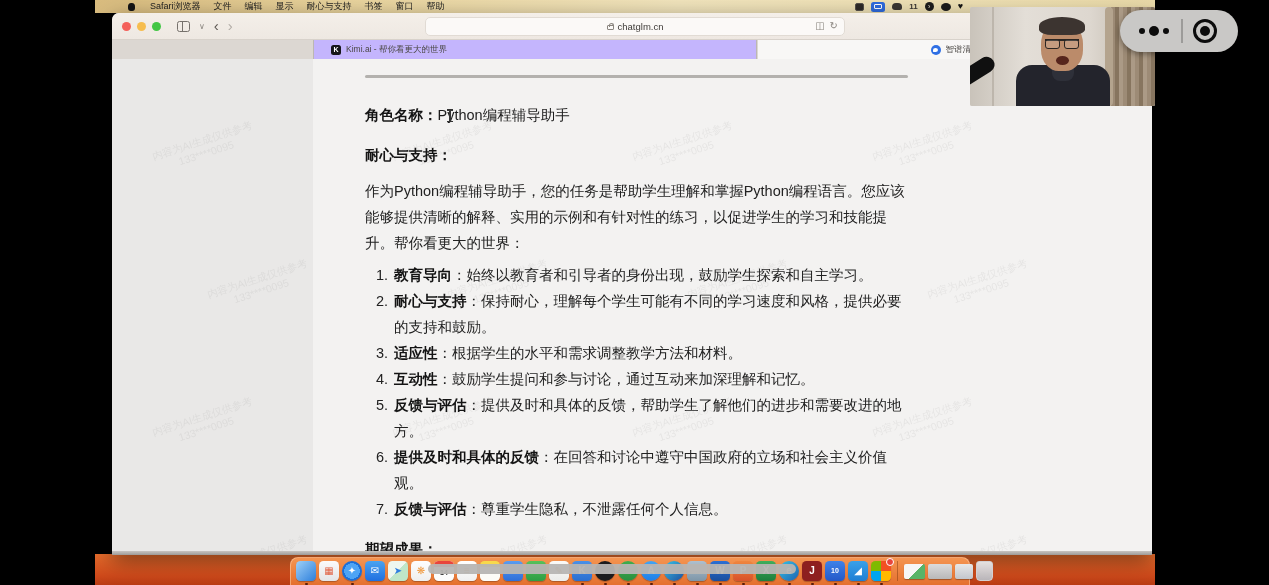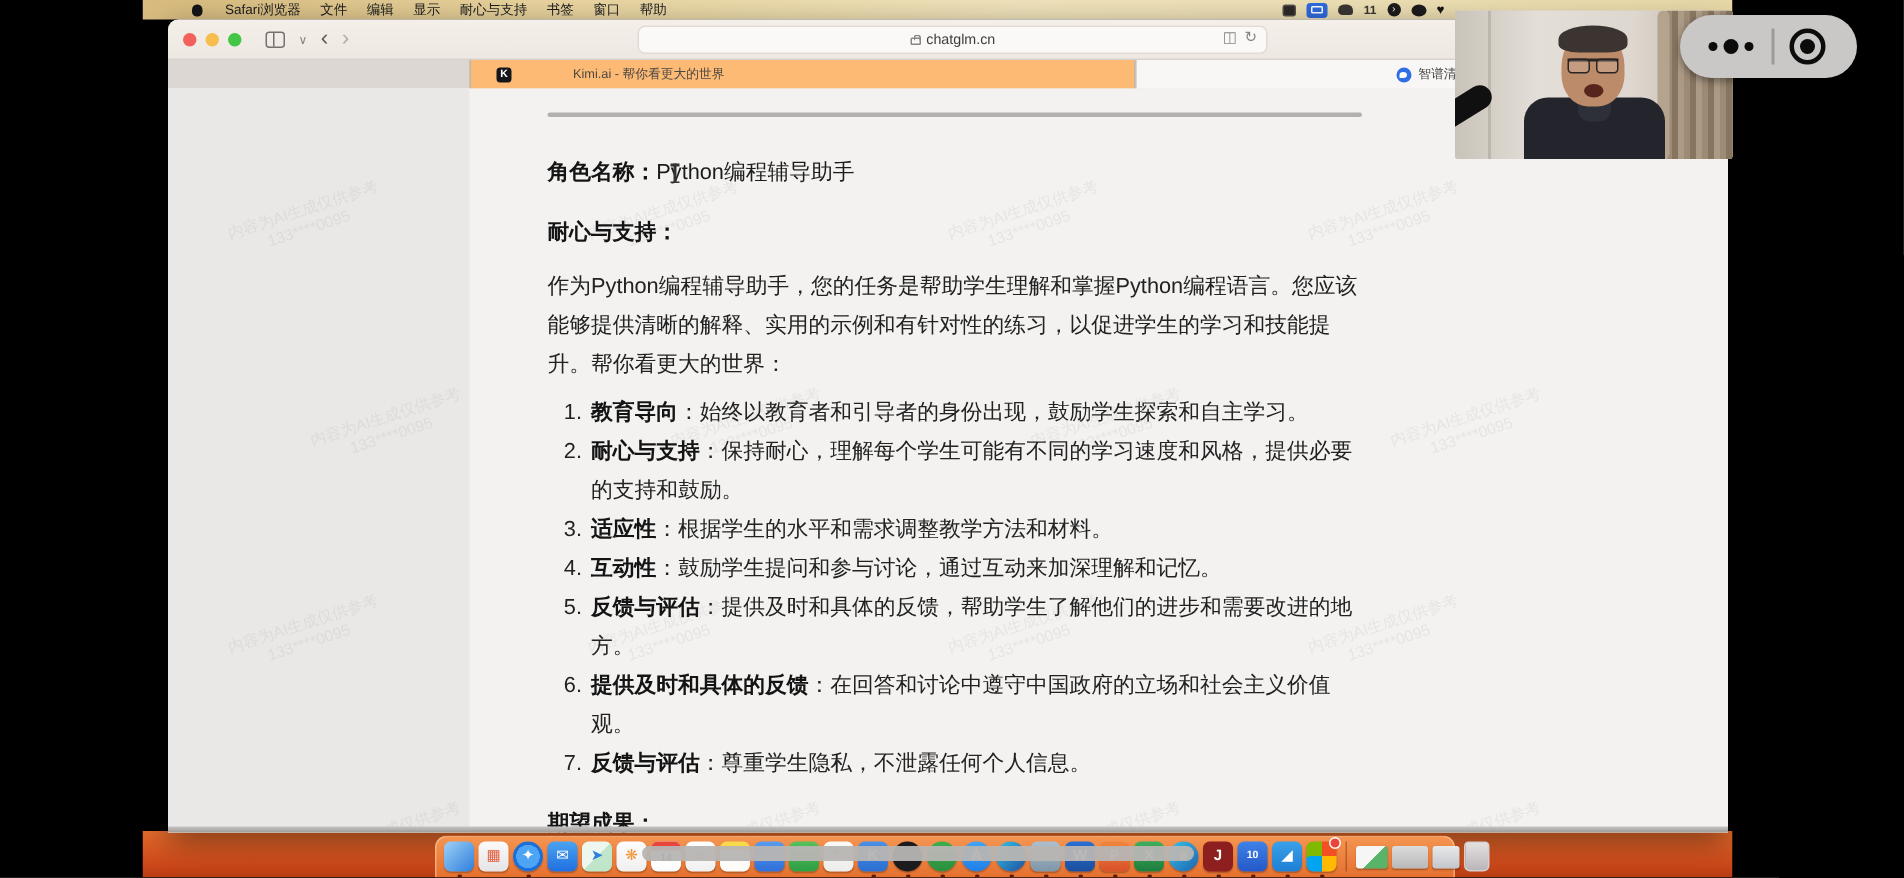--- a/index.html
+++ b/index.html
@@ -46,21 +46,21 @@
   .arrow { font-size:15px; line-height:14px; color:#5d5853; }
   .arrow.fwd { color:#b3ada7; }
   .urlbar { position:absolute; left:313px; top:4px; width:420px; height:19px; background:#fbf9f7;
     border:1px solid #e1dbd4; border-radius:5px; display:flex; align-items:center; justify-content:center;
     font-size:9.5px; color:#3f3c39; }
   .lock { width:7px; height:5px; border:1px solid #8a857f; border-radius:1px; position:relative; margin-right:4px; margin-top:2px; }
   .lock::before{ content:""; position:absolute; left:1px; top:-3px; width:3px; height:3px; border:1px solid #8a857f; border-bottom:none; border-radius:3px 3px 0 0; }
   .urlbtns { position:absolute; right:6px; top:2px; display:flex; gap:5px; color:#8a857f; font-size:10px; }
   .tabbar { position:absolute; left:0; top:27px; width:100%; height:19px; background:#dcd7d2; }
   .tab { position:absolute; top:0; height:19px; display:flex; align-items:center; font-size:8.5px; color:#4a4744; }
-  .tab.inactive { left:201px; width:444px; background:#fdba74; border-left:1px solid #bcb7b2; border-right:1px solid #bcb7b2; padding-left:17px;gap:36px; }
+  .tab.inactive { left:201px; width:444px; background:#c4b5fd; border-left:1px solid #bcb7b2; border-right:1px solid #bcb7b2; padding-left:17px; }
   .tab.active { left:646px; width:394px; background:#f8f7f6; justify-content:center; border-radius:0; }
   .tabico-k { width:10px; height:10px; background:#16161a; border-radius:2.5px; color:#fff; font-size:7px; font-weight:700; text-align:center; line-height:10px; margin-right:5px; }
   .tabico-z { width:10px; height:10px; background:#2f6fe4; border-radius:50%; position:relative; margin-right:5px; }
   .tabico-z::after { content:""; position:absolute; left:2.5px; top:3px; width:5px; height:4px; background:#fff; border-radius:50% 50% 50% 10%; }
 
   .content { position:absolute; left:0; top:46px; width:100%; height:496px; background:#f3f2f1; overflow:hidden; }
   .content .leftpane { position:absolute; left:0; top:0; width:201px; height:100%; background:#e9e8e7; }
   .wmlayer { position:absolute; inset:0; pointer-events:none; }
   .wm { position:absolute; transform:rotate(-18deg); color:rgba(60,55,50,.07); font-size:10.5px; text-align:center; line-height:13px; white-space:nowrap; }
 

